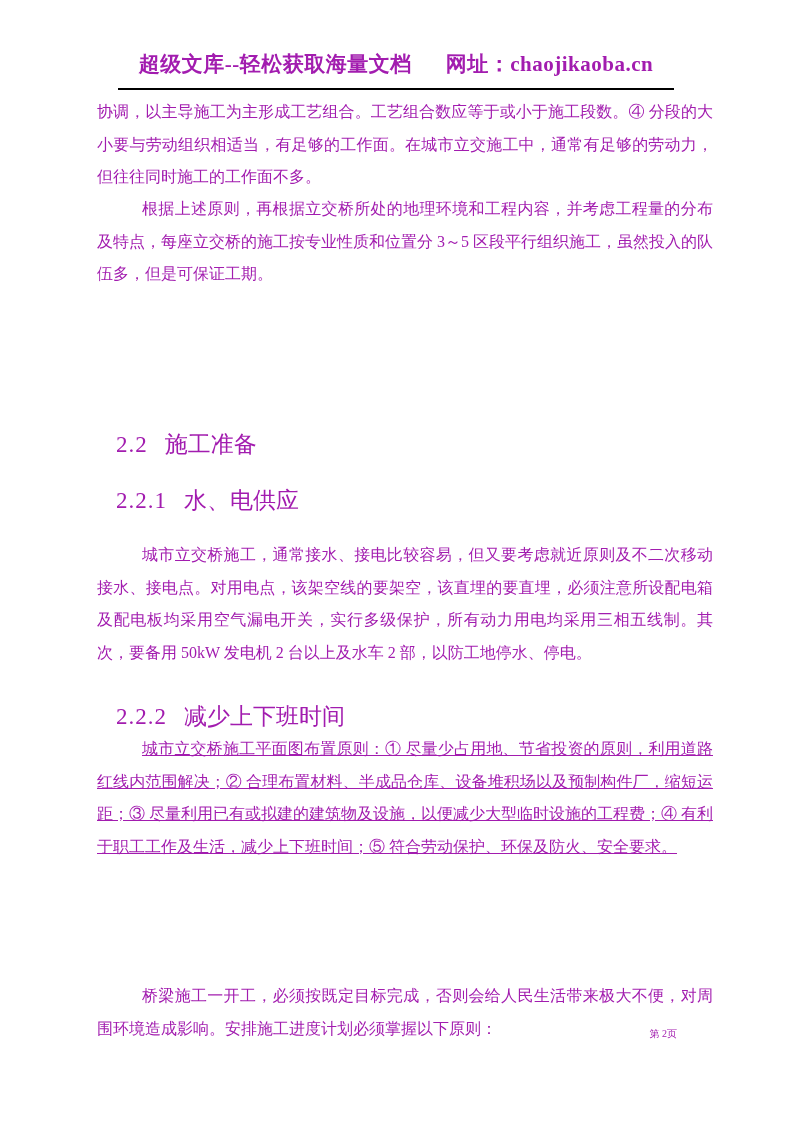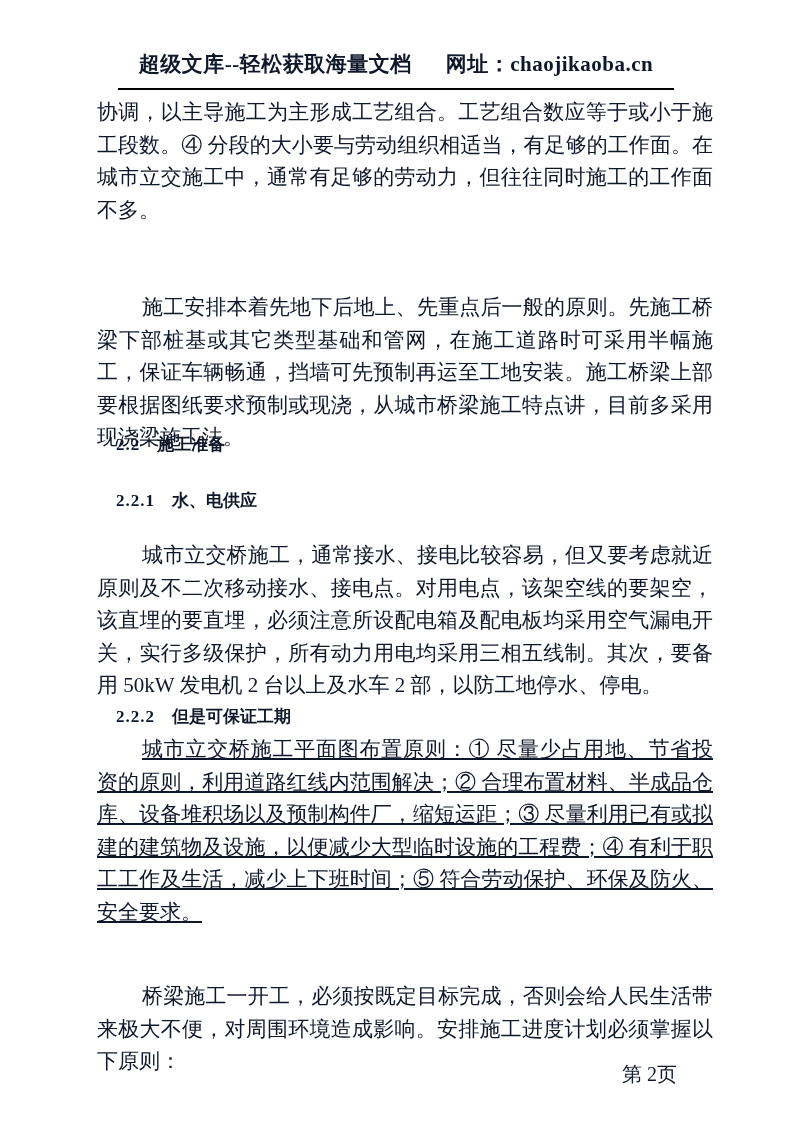--- a/index.html
+++ b/index.html
@@ -1,21 +1,21 @@
 <!DOCTYPE html>
 <html><head>
 <meta charset="utf-8">
 <style>
   html, body { margin: 0; padding: 0; background: #ffffff; }
   .page {
     position: relative;
     width: 793px;
     height: 1122px;
     background: #ffffff;
-    color: #0f172a;
+    color: #a21caf;
     font-family: "Liberation Serif", "DejaVu Serif", serif;
     overflow: hidden;
   }
   .doc-header {
     position: absolute;
     top: 50px;
     left: 118px;
     width: 556px;
     text-align: center;
     font-size: 21px;
@@ -31,87 +31,87 @@
     left: 118px;
     width: 556px;
     height: 2px;
     background: #000000;
   }
   .para {
     position: absolute;
     left: 97px;
     width: 616px;
     margin: 0;
-    font-size: 21px;
+    font-size: 16px;
     line-height: 32.5px;
     text-align: justify;
     text-justify: inter-ideograph;
   }
   .indent { text-indent: 45px; }
   .p1 { top: 96px; }
   .p2 { top: 193px; }
   .p3 { top: 291px; }
   .p4 { top: 523px; margin-top: 16px; }
   .p5 { top: 733px; text-decoration: underline; }
   .p6 { top: 980px; }
   .h-sub {
     position: absolute;
     left: 116px;
     margin: 0;
-    font-size: 17px;
-    font-weight: bold;
+    font-size: 23px;
+    font-weight: normal;
     line-height: 24px;
     white-space: nowrap;
   }
   .h-sub .num { margin-right: 17px; letter-spacing: 1px; }
   .h22  { top: 433px; }
   .h221 { top: 489px; }
   .h222 { top: 705px; }
   .h-main {
     position: absolute;
     left: 118px;
     top: 913px;
     margin: 0;
     font-size: 24px;
     font-weight: bold;
     line-height: 30px;
     white-space: nowrap;
   }
   .h-main .num { margin-right: 15px; }
   .doc-footer {
     position: absolute;
-    top: 1064px;
+    top: 1024px;
     right: 116px;
-    font-size: 20px;
+    font-size: 10px;
     line-height: 20px;
   }
 </style>
 </head>
 <body>
 
 <div class="page">
 
   <div class="doc-header">
     <span>超级文库--轻松获取海量文档</span><span class="url-label">网址：</span><span class="url-value">chaojikaoba.cn</span>
   </div>
 
   <div class="header-rule"></div>
 
   <p class="para p1">协调，以主导施工为主形成工艺组合。工艺组合数应等于或小于施工段数。④ 分段的大小要与劳动组织相适当，有足够的工作面。在城市立交施工中，通常有足够的劳动力，但往往同时施工的工作面不多。</p>
 
+  <p class="para p2 indent">根据上述原则，再根据立交桥所处的地理环境和工程内容，并考虑工程量的分布及特点，每座立交桥的施工按专业性质和位置分 3～5 区段平行组织施工，虽然投入的队伍多，但是可保证工期。</p>
 
-  <p class="para p3 indent">施工安排本着先地下后地上、先重点后一般的原则。先施工桥梁下部桩基或其它类型基础和管网，在施工道路时可采用半幅施工，保证车辆畅通，挡墙可先预制再运至工地安装。施工桥梁上部要根据图纸要求预制或现浇，从城市桥梁施工特点讲，目前多采用现浇梁施工法。</p>
 
   <h3 class="h-sub h22"><span class="num">2.2</span><span>施工准备</span></h3>
 
   <h4 class="h-sub h221"><span class="num">2.2.1</span><span>水、电供应</span></h4>
 
   <p class="para p4 indent">城市立交桥施工，通常接水、接电比较容易，但又要考虑就近原则及不二次移动接水、接电点。对用电点，该架空线的要架空，该直埋的要直埋，必须注意所设配电箱及配电板均采用空气漏电开关，实行多级保护，所有动力用电均采用三相五线制。其次，要备用 50kW 发电机 2 台以上及水车 2 部，以防工地停水、停电。</p>
 
-  <h4 class="h-sub h222"><span class="num">2.2.2</span><span>但是可保证工期</span></h4>
+  <h4 class="h-sub h222"><span class="num">2.2.2</span><span>减少上下班时间</span></h4>
 
   <p class="para p5 indent">城市立交桥施工平面图布置原则：① 尽量少占用地、节省投资的原则，利用道路红线内范围解决；② 合理布置材料、半成品仓库、设备堆积场以及预制构件厂，缩短运距；③ 尽量利用已有或拟建的建筑物及设施，以便减少大型临时设施的工程费；④ 有利于职工工作及生活，减少上下班时间；⑤ 符合劳动保护、环保及防火、安全要求。</p>
 
 
   <p class="para p6 indent">桥梁施工一开工，必须按既定目标完成，否则会给人民生活带来极大不便，对周围环境造成影响。安排施工进度计划必须掌握以下原则：</p>
 
   <div class="doc-footer">第 2页</div>
 
 </div>
 

